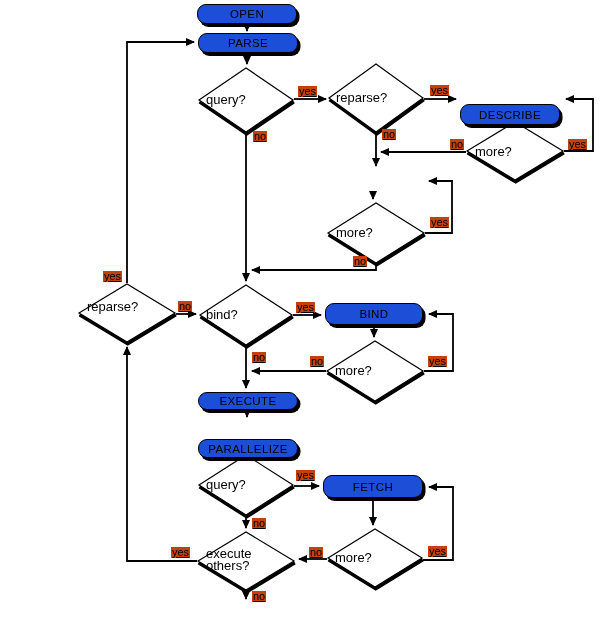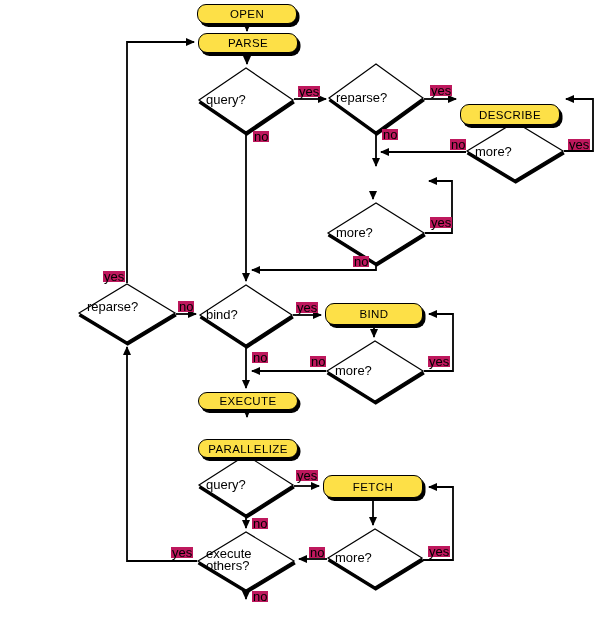--- a/index.html
+++ b/index.html
@@ -2,32 +2,32 @@
 <html><head>
 <meta charset="utf-8">
 <style>
   html,body{margin:0;padding:0;background:#ffffff;}
   .canvas{
     position:relative;width:600px;height:628px;background:#ffffff;
     font-family:"Liberation Sans",sans-serif;color:#000;overflow:hidden;
   }
   .canvas svg{position:absolute;left:0;top:0;}
   .node{
-    position:absolute;box-sizing:border-box;background:#fde047;
+    position:absolute;box-sizing:border-box;background:#1d4ed8;
     border:1.5px solid #000;border-radius:9px;box-shadow:2.5px 3px 0 #000;
     display:flex;align-items:center;justify-content:center;
     font-size:11.5px;letter-spacing:0.4px;white-space:nowrap;
   }
   .dlabel{
     position:absolute;width:80px;
     font-size:13px;line-height:13px;
   }
   .dlabel span{display:block;}
   .elabel{
-    position:absolute;font-size:13px;line-height:11px;background:#be185d;padding:0 1px;
+    position:absolute;font-size:11px;line-height:11px;background:#c2410c;padding:0 1px;text-decoration:underline;
   }
 </style>
 </head>
 <body>
 
 <div class="canvas">
 
   <svg width="600" height="628" viewBox="0 0 600 628">
     <defs>
       <marker id="arw" viewBox="0 0 9 8" refX="8" refY="4" markerWidth="9" markerHeight="8" orient="auto" markerUnits="userSpaceOnUse">

